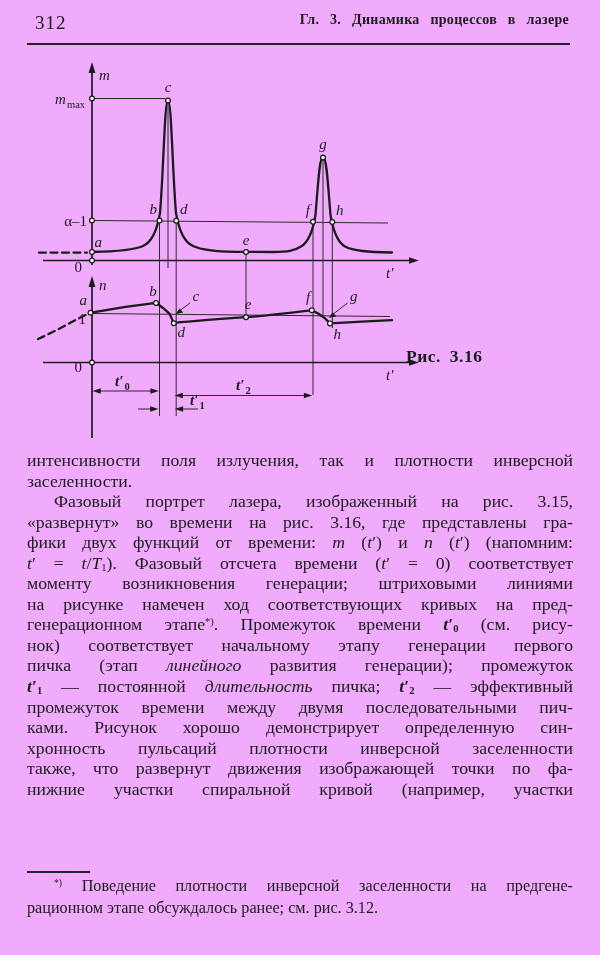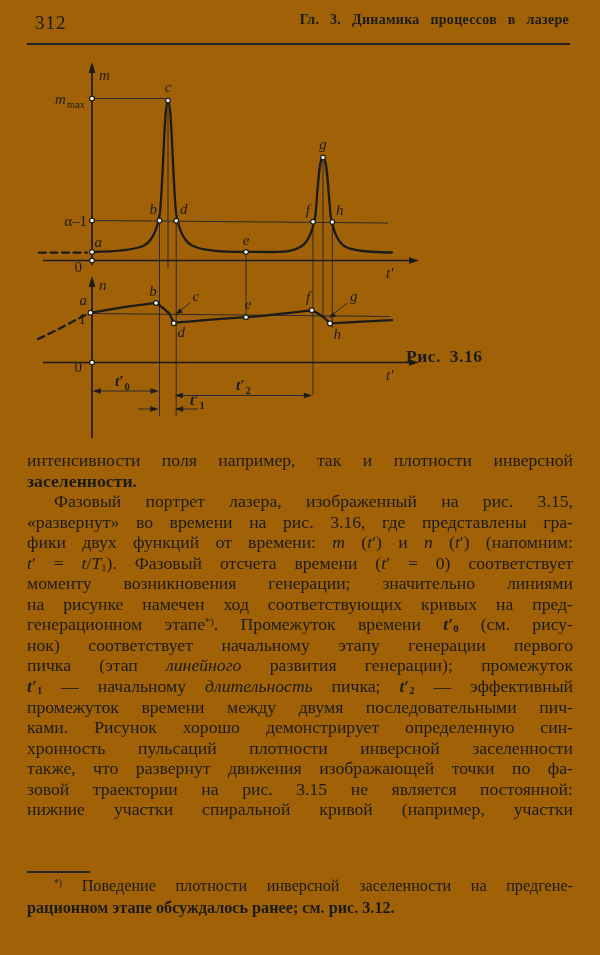--- a/index.html
+++ b/index.html
@@ -1,17 +1,17 @@
 <!DOCTYPE html>
 <html><head>
 <meta charset="utf-8">
 <style>
   html,body{margin:0;padding:0;background:#e8e8e8;}
   .page{
-    position:relative;width:600px;height:955px;background:#a16207;
+    position:relative;width:600px;height:955px;background:#f0abfc;
     font-family:"Liberation Serif",serif;color:#1b1b1b;overflow:hidden;
   }
   .hdr-num{position:absolute;left:35px;top:12px;font-size:19px;letter-spacing:1px;}
   .hdr-title{position:absolute;right:31px;top:12px;font-size:14px;font-weight:bold;word-spacing:7px;letter-spacing:.3px;}
   .rule{position:absolute;left:27px;top:43px;width:543px;height:2px;background:#242424;}
   .fn-rule{position:absolute;left:27px;top:871px;width:63px;height:2px;background:#242424;}
 
   svg.fig{position:absolute;left:30px;top:55px;}
   svg text{fill:#1b1b1b;font-family:"Liberation Serif",serif;}
   .lbl{font-size:15px;font-style:italic;}
@@ -24,21 +24,21 @@
   .thin{stroke:#2b2b2b;stroke-width:1;fill:none;}
   .ax{stroke:#1b1b1b;stroke-width:1.7;fill:none;}
   .dash{stroke-dasharray:7 4.5;}
   .pt{fill:#f9f8f4;stroke:#1b1b1b;stroke-width:1.2;}
   .arr{fill:#1b1b1b;stroke:none;}
 
   .body-text{position:absolute;left:27px;top:450px;width:546px;font-size:17.7px;line-height:20.55px;}
   .footnote{position:absolute;left:27px;top:876px;width:546px;font-size:16.2px;line-height:21.8px;}
   .tl{text-align:justify;text-align-last:justify;height:20.55px;}
   .footnote .tl{height:21.8px;}
-  .nj{text-align-last:left;font-weight:bold;}
+  .nj{text-align-last:left;}
   .ind{text-indent:27px;}
   .it{font-style:italic;}
   .bd{font-weight:bold;}
   sup,sub{font-size:60%;line-height:0;vertical-align:baseline;position:relative;}
   sup{top:-0.48em;}
   sub{top:0.18em;}
 </style>
 </head>
 <body>
 
@@ -164,37 +164,36 @@
         <polygon class="arr" points="144.8,354 153.1,351.2 153.1,356.8"></polygon>
         <text class="lblb" x="160" y="350">t′</text>
         <text class="lbl-s" x="169.5" y="354">1</text>
       </g>
 
       <text class="cap" x="376" y="307">Рис. 3.16</text>
     </g>
   </svg>
 
   <div class="body-text" id="body-text">
-      <div class="tl"><span>интенсивности поля например, так и плотности инверсной</span></div>
+      <div class="tl"><span>интенсивности поля излучения, так и плотности инверсной</span></div>
       <div class="tl nj"><span>заселенности.</span></div>
       <div class="tl ind"><span>Фазовый портрет лазера, изображенный на рис. 3.15,</span></div>
       <div class="tl"><span>«развернут» во времени на рис. 3.16, где представлены гра-</span></div>
       <div class="tl"><span>фики двух функций от времени: </span><span class="it">m</span><span> (</span><span class="it">t</span><span>′) и </span><span class="it">n</span><span> (</span><span class="it">t</span><span>′) (напомним:</span></div>
       <div class="tl"><span class="it">t</span><span>′ = </span><span class="it">t</span><span>/</span><span class="it">T</span><sub>1</sub><span>). Фазовый отсчета времени (</span><span class="it">t</span><span>′ = 0) соответствует</span></div>
-      <div class="tl"><span>моменту возникновения генерации; значительно линиями</span></div>
+      <div class="tl"><span>моменту возникновения генерации; штриховыми линиями</span></div>
       <div class="tl"><span>на рисунке намечен ход соответствующих кривых на пред-</span></div>
       <div class="tl"><span>генерационном этапе</span><sup>*)</sup><span>. Промежуток времени </span><span class="it bd">t</span><span class="bd">′</span><sub class="bd">0</sub><span> (см. рису-</span></div>
       <div class="tl"><span>нок) соответствует начальному этапу генерации первого</span></div>
       <div class="tl"><span>пичка (этап </span><span class="it">линейного</span><span> развития генерации); промежуток</span></div>
-      <div class="tl"><span class="it bd">t</span><span class="bd">′</span><sub class="bd">1</sub><span> — начальному </span><span class="it">длительность</span><span> пичка; </span><span class="it bd">t</span><span class="bd">′</span><sub class="bd">2</sub><span> — эффективный</span></div>
+      <div class="tl"><span class="it bd">t</span><span class="bd">′</span><sub class="bd">1</sub><span> — постоянной </span><span class="it">длительность</span><span> пичка; </span><span class="it bd">t</span><span class="bd">′</span><sub class="bd">2</sub><span> — эффективный</span></div>
       <div class="tl"><span>промежуток времени между двумя последовательными пич-</span></div>
       <div class="tl"><span>ками. Рисунок хорошо демонстрирует определенную син-</span></div>
       <div class="tl"><span>хронность пульсаций плотности инверсной заселенности</span></div>
       <div class="tl"><span>также, что развернут движения изображающей точки по фа-</span></div>
-      <div class="tl"><span>зовой траектории на рис. 3.15 не является постоянной:</span></div>
       <div class="tl"><span>нижние участки спиральной кривой (например, участки</span></div>
     </div>
 
   <div class="fn-rule"></div>
   <div class="footnote" id="footnote">
       <div class="tl ind"><sup>*)</sup><span> Поведение плотности инверсной заселенности на предгене-</span></div>
       <div class="tl nj"><span>рационном этапе обсуждалось ранее; см. рис. 3.12.</span></div>
     </div>
 
 </div>

